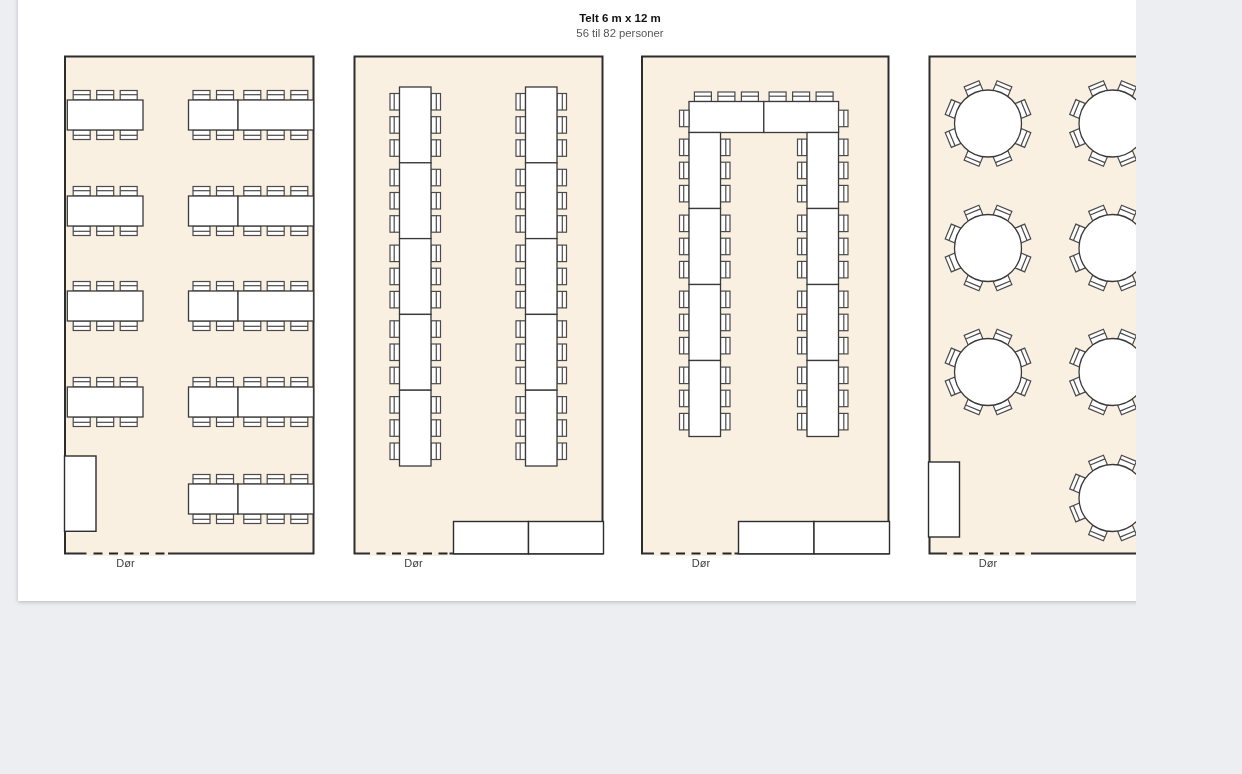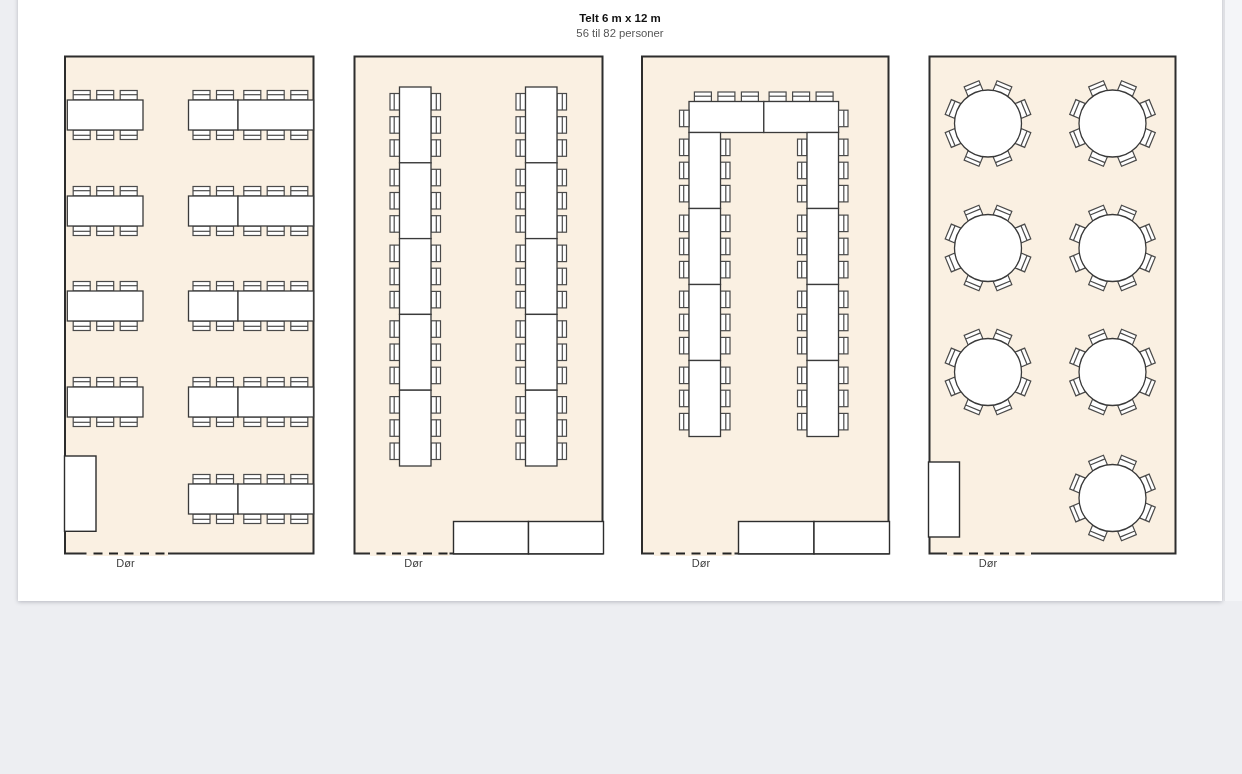--- a/index.html
+++ b/index.html
@@ -1,15 +1,15 @@
 <!DOCTYPE html>
 <html><head><meta charset="utf-8"><title>Telt 6 m x 12 m</title>
 <style>
 html,body{margin:0;padding:0;background:#edeef2;font-family:"Liberation Sans",sans-serif;}
-.page{position:relative;width:1242px;height:774px;overflow:hidden;text-decoration:underline;}
+.page{position:relative;width:1136px;height:774px;overflow:hidden;text-decoration:underline;}
 .card{position:absolute;left:18px;top:-20px;width:1204px;height:621px;background:#fff;box-shadow:0 1px 4px rgba(40,44,60,0.28);}
 svg{position:absolute;left:0;top:0;}
 </style></head><body>
 <div class="page">
 
 <div class="card"></div>
 
 <div style="position:absolute;left:1224px;top:0;width:18px;height:601px;background:#f4f5f8;border-left:1px solid #dfe0e4;"></div>
 <svg width="1242" height="774" viewBox="0 0 1242 774">
 <defs>

